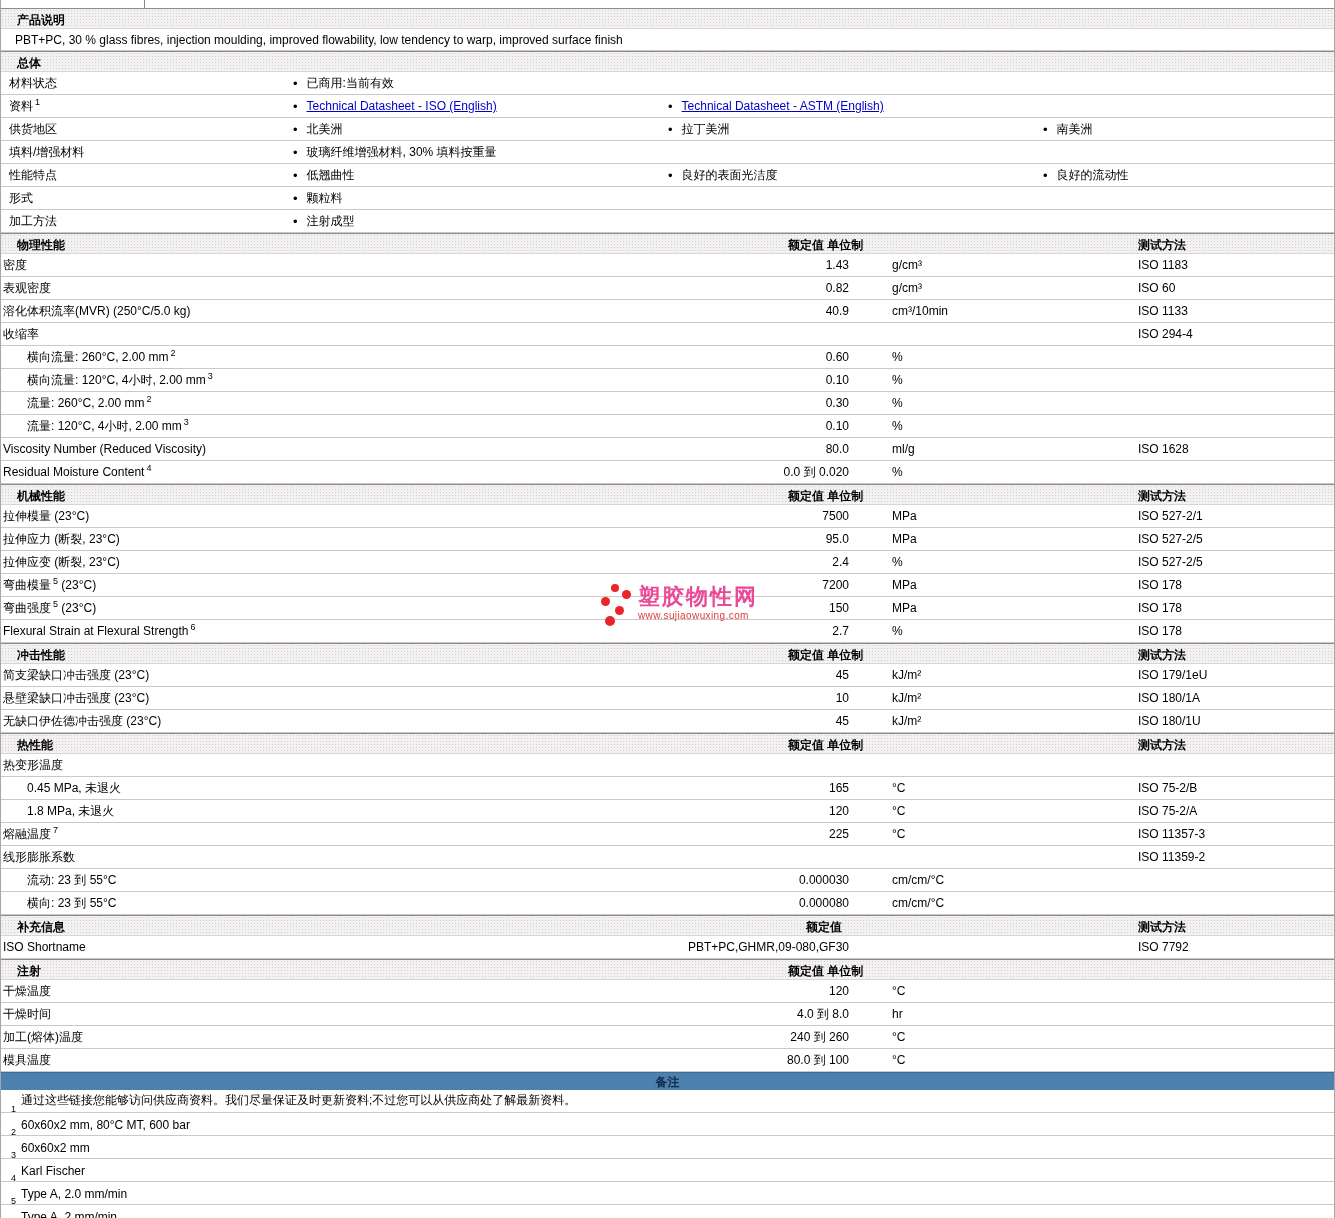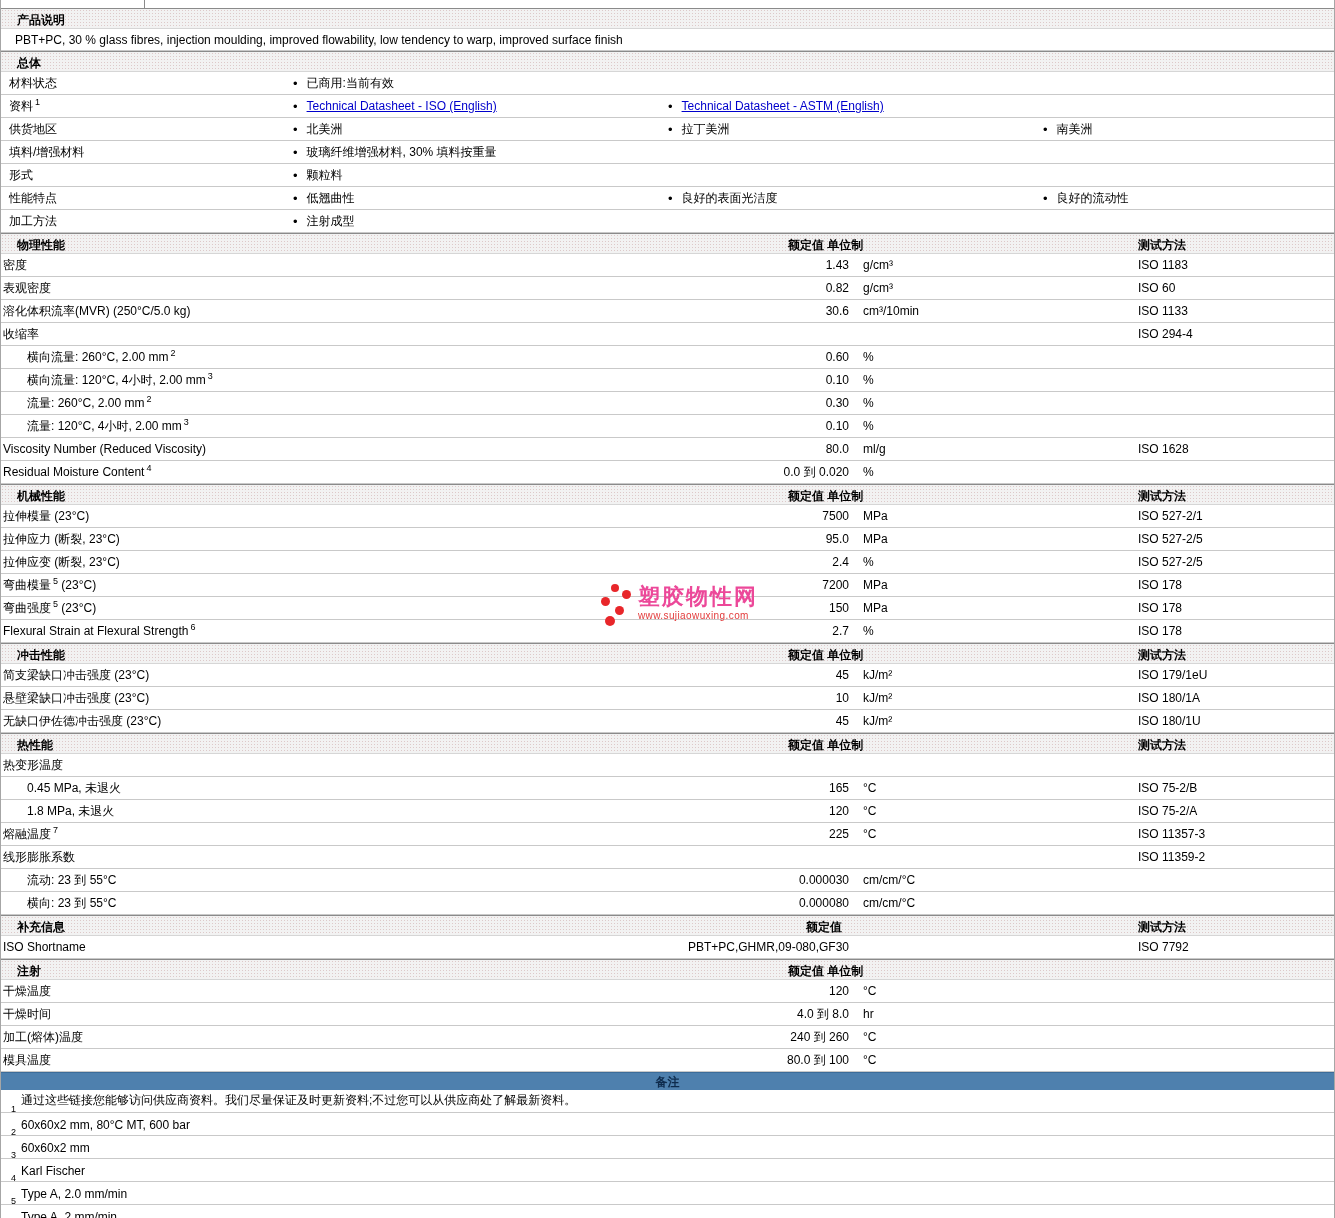--- a/index.html
+++ b/index.html
@@ -27,21 +27,21 @@
         height:23px;box-sizing:border-box;border-bottom:1px solid #c9c9c9;}
   .g-label{padding-left:8px;white-space:nowrap;}
   .bullet{padding-left:7px;display:flex;align-items:center;gap:9px;white-space:nowrap;}
   .bullet::before{content:"•";font-size:13px;line-height:1;}
 
   .prow{display:grid;grid-template-columns:782px 66px 283px 1fr;align-items:center;
         height:23px;box-sizing:border-box;border-bottom:1px solid #c9c9c9;}
   .c-label{padding-left:2px;white-space:nowrap;}
   .c-label.indent{padding-left:26px;}
   .c-value{justify-self:end;white-space:nowrap;}
-  .c-unit{padding-left:14px;white-space:nowrap;}
+  .c-unit{padding-left:14px;white-space:nowrap;margin-left:29px;}
   .c-method{padding-left:6px;white-space:nowrap;}
 
   sup{font-size:9px;line-height:0;}
   .c-label sup,.g-label sup{margin-left:2px;}
 
   a.link{color:#0000cc;text-decoration:underline;cursor:pointer;}
 
   .remarks-band{height:18px;background:#4e80ae;color:#0e2b4d;font-weight:bold;
         text-align:center;line-height:18px;border-top:1px solid #3c6c99;box-sizing:border-box;}
   .note-row{height:23px;display:flex;align-items:flex-end;padding-left:10px;padding-bottom:3px;
@@ -111,38 +111,38 @@
   </div>
   <div class="grow">
     <div class="g-label"><span>填料/增强材料</span></div>
     <div class="bullet">
         <span>玻璃纤维增强材料, 30% 填料按重量</span>
       </div>
     <div></div>
       <div></div>
   </div>
   <div class="grow">
+    <div class="g-label"><span>性能特点</span></div>
+    <div class="bullet">
+        <span>低翘曲性</span>
+      </div>
+    <div class="bullet">
+        <span>良好的表面光洁度</span>
+      </div>
+    <div class="bullet">
+        <span>良好的流动性</span>
+      </div>
+  </div>
+  <div class="grow">
     <div class="g-label"><span>形式</span></div>
     <div class="bullet">
         <span>颗粒料</span>
       </div>
     <div></div>
       <div></div>
-  </div>
-  <div class="grow">
-    <div class="g-label"><span>性能特点</span></div>
-    <div class="bullet">
-        <span>低翘曲性</span>
-      </div>
-    <div class="bullet">
-        <span>良好的表面光洁度</span>
-      </div>
-    <div class="bullet">
-        <span>良好的流动性</span>
-      </div>
   </div>
   <div class="grow">
     <div class="g-label"><span>加工方法</span></div>
     <div class="bullet">
         <span>注射成型</span>
       </div>
     <div></div>
       <div></div>
   </div>
 
@@ -159,21 +159,21 @@
     <div class="c-method">ISO 1183</div>
   </div>
   <div class="prow">
     <div class="c-label"><span>表观密度</span></div>
     <div class="c-value">0.82</div>
     <div class="c-unit">g/cm³</div>
     <div class="c-method">ISO 60</div>
   </div>
   <div class="prow">
     <div class="c-label"><span>溶化体积流率(MVR) (250°C/5.0 kg)</span></div>
-    <div class="c-value">30.6</div>
+    <div class="c-value">40.9</div>
     <div class="c-unit">cm³/10min</div>
     <div class="c-method">ISO 1133</div>
   </div>
   <div class="prow">
     <div class="c-label"><span>收缩率</span></div>
     <div class="c-value"></div>
     <div class="c-unit"></div>
     <div class="c-method">ISO 294-4</div>
   </div>
   <div class="prow">

